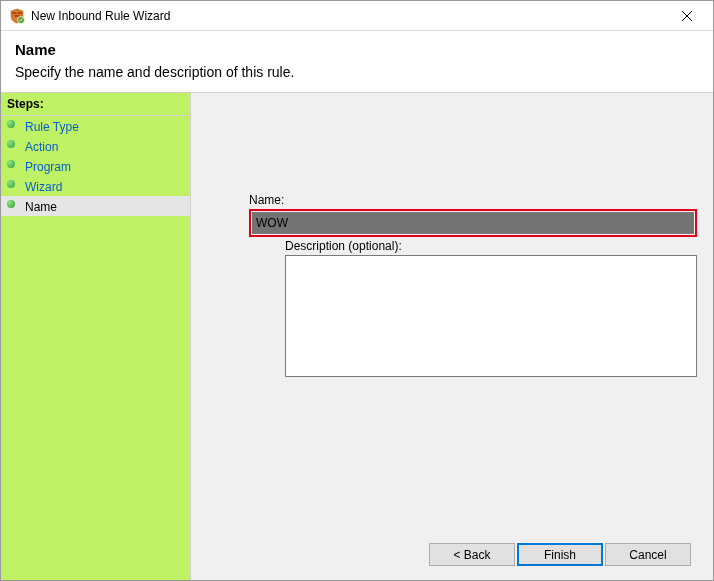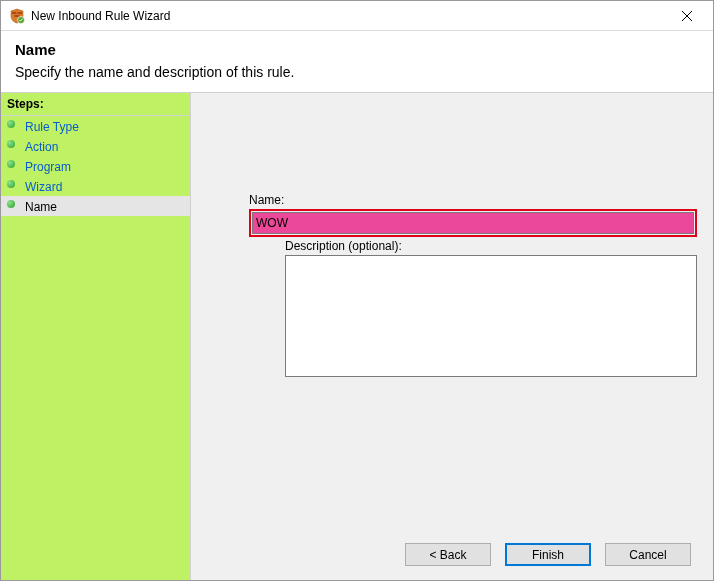--- a/index.html
+++ b/index.html
@@ -101,38 +101,38 @@
     border: 2px solid #e1001a;
     padding: 1px;
   }
   .name-input {
     width: 100%;
     height: 18px;
     font-size: 12px;
     font-family: inherit;
     border: 1px solid #7a7a7a;
     padding: 10px 3px;
-    background: #ec4899;
+    background: #737373;
   }
   .desc-text {
     width: 100%;
     height: 122px;
     border: 1px solid #7a7a7a;
     font-size: 12px;
     font-family: inherit;
     padding: 2px 3px;
     resize: none;
     background: #fff;
   }
   .button-row {
     position: absolute;
     bottom: 14px;
     right: 22px;
     display: flex;
-    gap: 14px;
+    gap: 2px;
   }
   .btn {
     width: 86px;
     height: 23px;
     background: #e1e1e1;
     border: 1px solid #adadad;
     font-size: 12px;
     font-family: inherit;
     cursor: pointer;
   }

